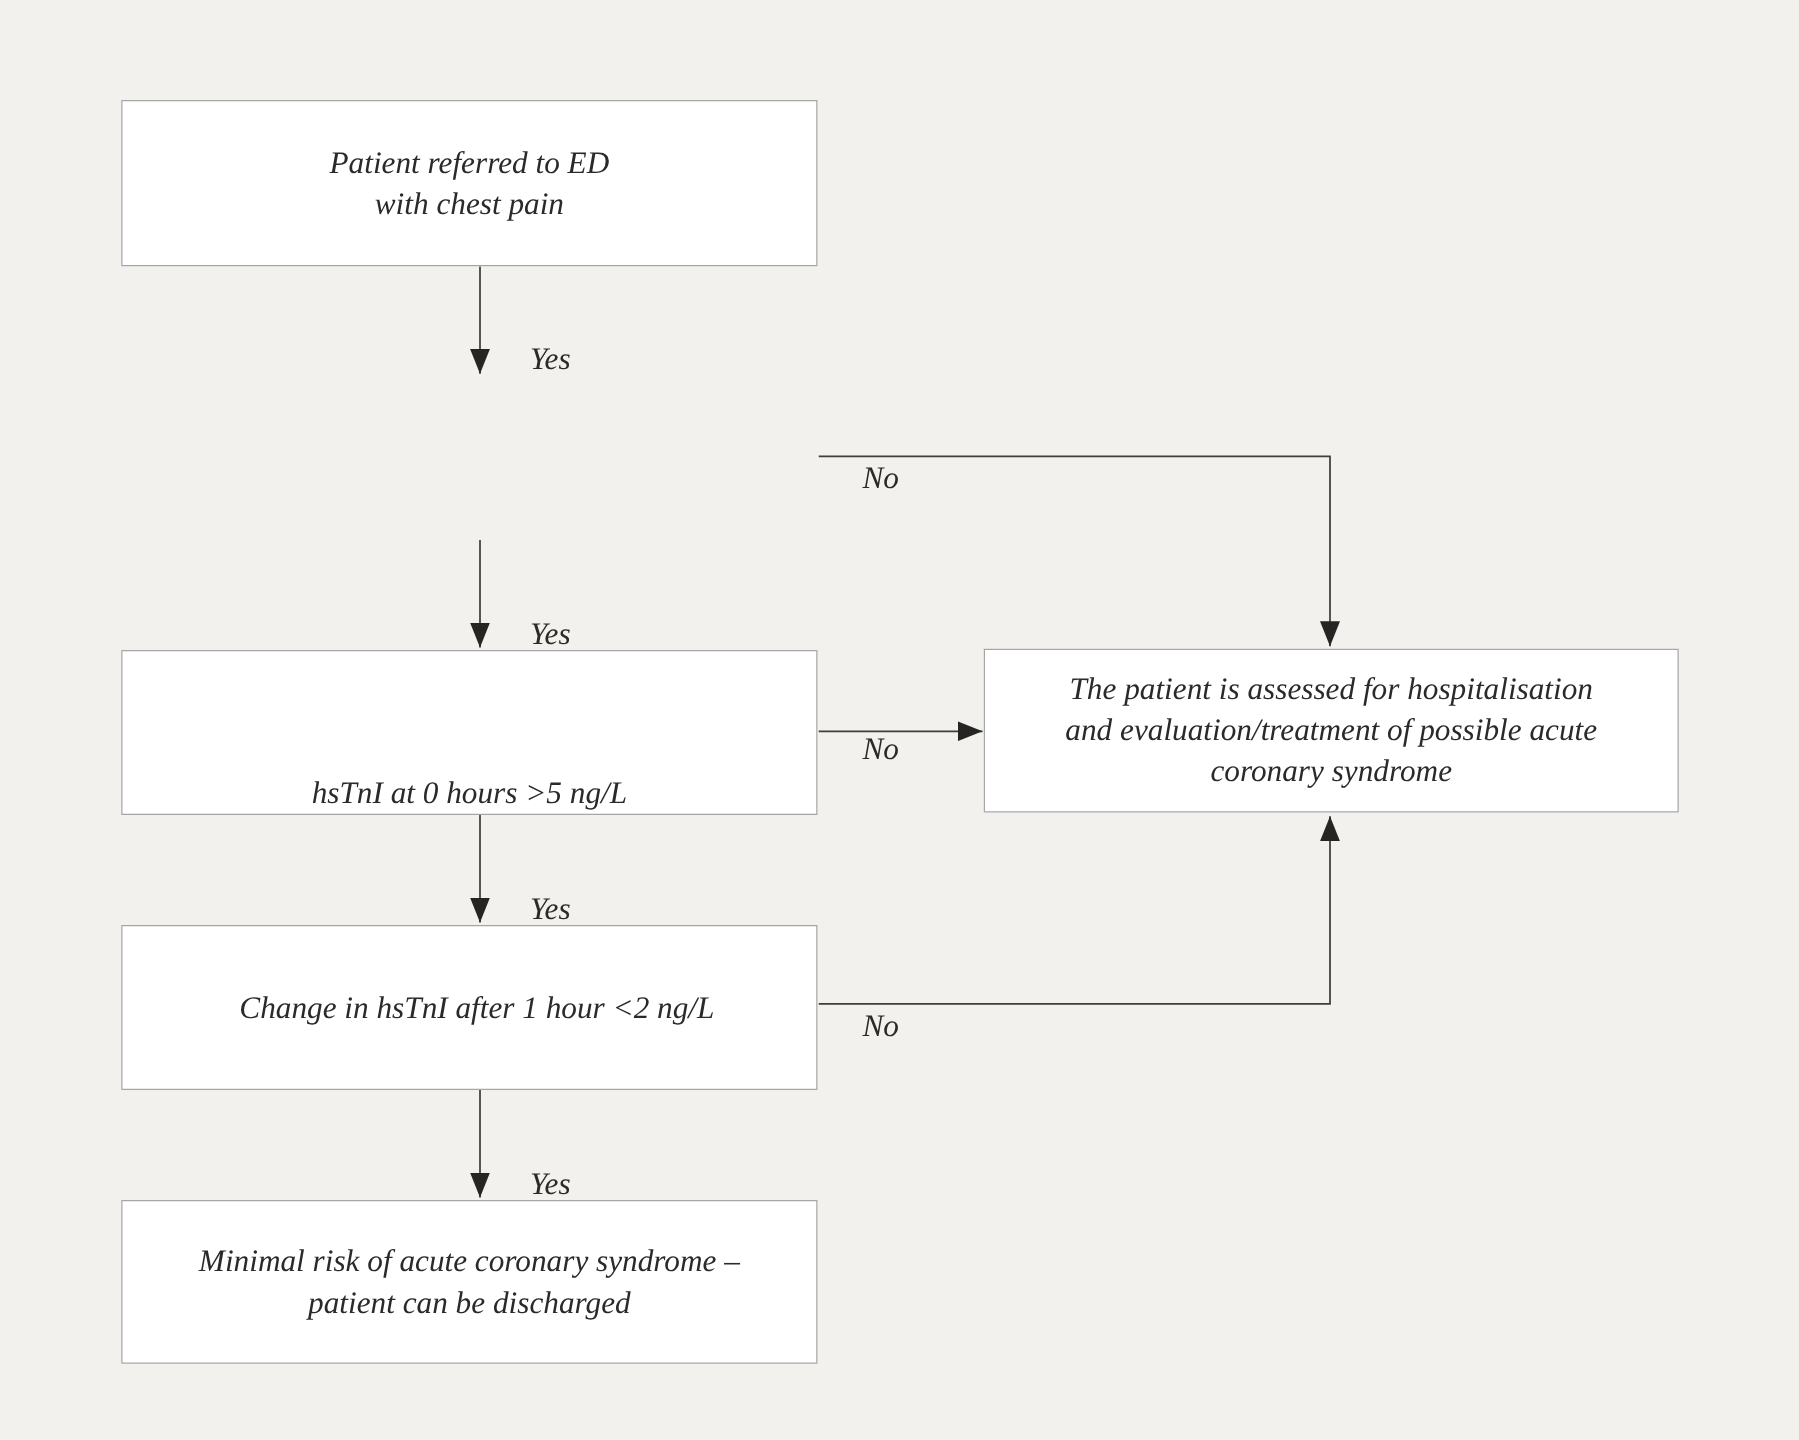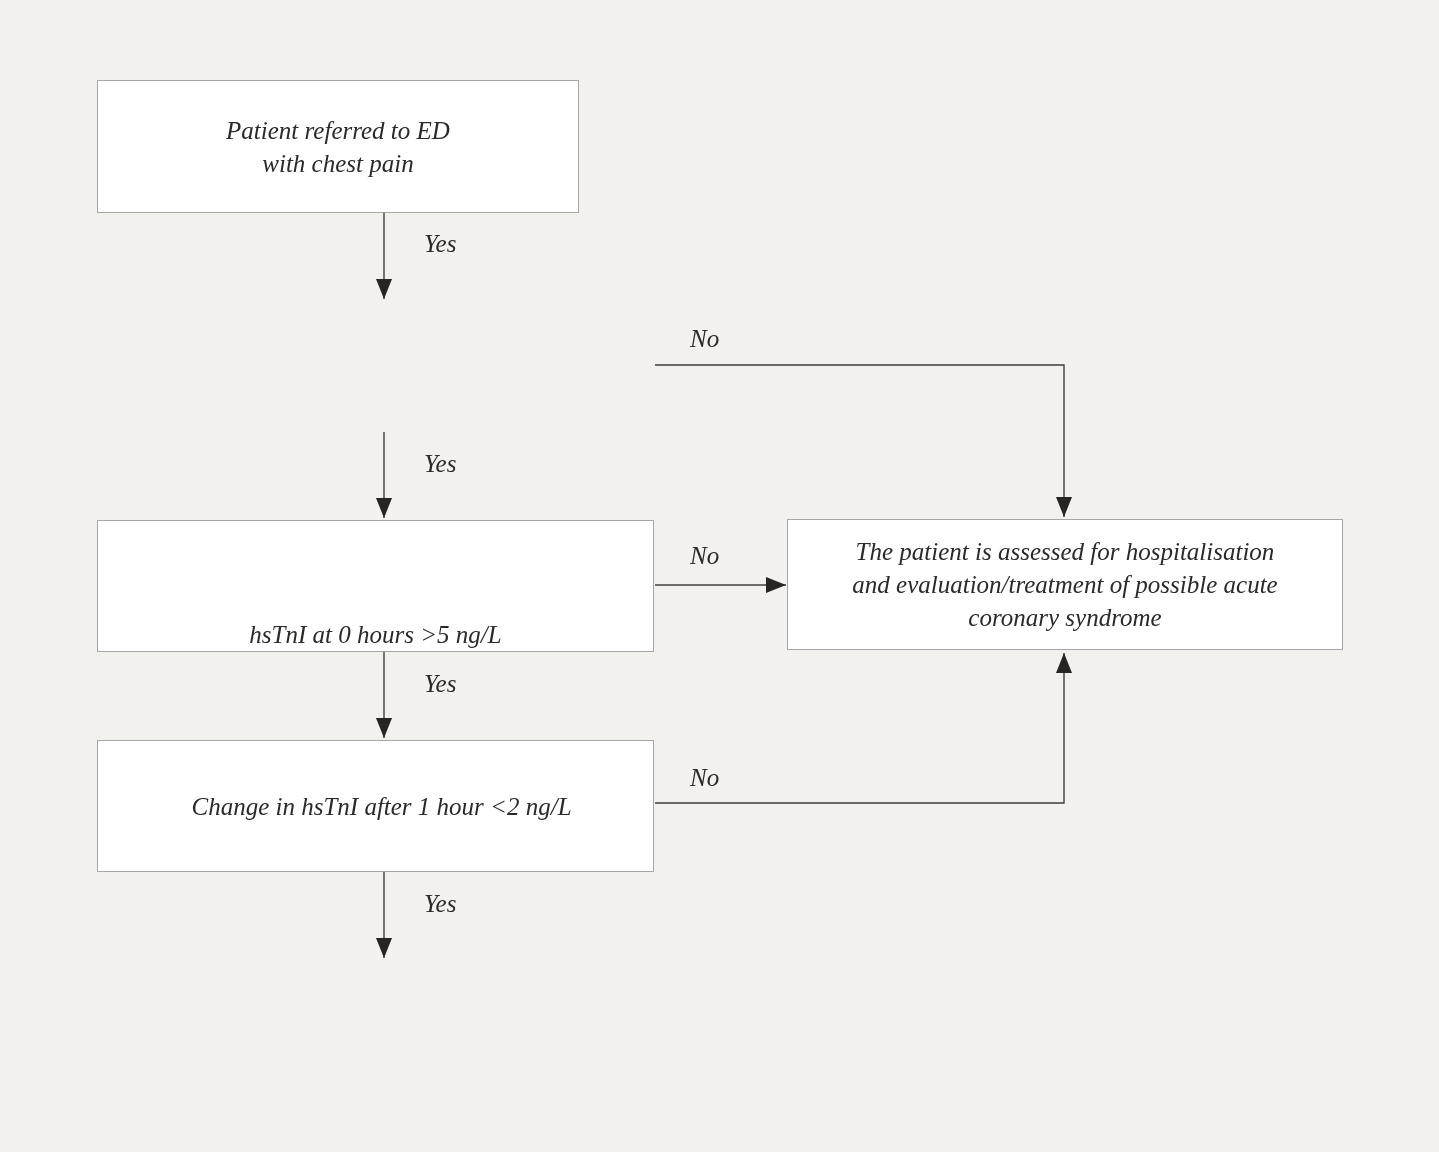--- a/index.html
+++ b/index.html
@@ -41,23 +41,24 @@
     text-align: center;
     white-space: pre-line;
     padding: 0 14px;
   }
   .edge-label {
     position: absolute;
     font-style: italic;
     font-size: 25px;
     line-height: 1.2;
     color: #2b2a28;
+    margin-top: 44px;
   }
   
-  .node-referral        { left: 97px;  top: 80px;  width: 482px; height: 133px; }
+  .node-referral        { left: 97px;  top: 80px;  width: 557px; height: 133px; }
   .node-ecg-question    { left: 97px;  top: 300px; width: 557px; height: 132px; }
   .node-hstni-0-hours   { left: 97px;  top: 520px; width: 557px; height: 132px; align-items: flex-end; }
   .node-hstni-1-hour    { left: 97px;  top: 740px; width: 557px; height: 132px; padding-left: 12px; }
   .node-discharge       { left: 97px;  top: 960px; width: 557px; height: 131px; }
   .node-hospitalisation { left: 787px; top: 519px; width: 556px; height: 131px; }
   
   .label-yes-1 { left: 424px; top: 229px; }
   .label-yes-2 { left: 424px; top: 449px; }
   .label-yes-3 { left: 424px; top: 669px; }
   .label-yes-4 { left: 424px; top: 889px; }
@@ -99,20 +100,24 @@
 
 
   <div class="node node-hstni-0-hours">
     <div class="node-text">hsTnI at 0 hours &gt;5 ng/L</div>
   </div>
 
   <div class="node node-hstni-1-hour">
     <div class="node-text">Change in hsTnI after 1 hour &lt;2 ng/L</div>
   </div>
 
+  <div class="node node-discharge">
+    <div class="node-text">Minimal risk of acute coronary syndrome –
+patient can be discharged</div>
+  </div>
 
   <div class="node node-hospitalisation">
     <div class="node-text">The patient is assessed for hospitalisation
 and evaluation/treatment of possible acute
 coronary syndrome</div>
   </div>
 
   <div class="edge-label label-yes-1">Yes</div>
 
   <div class="edge-label label-yes-2">Yes</div>

